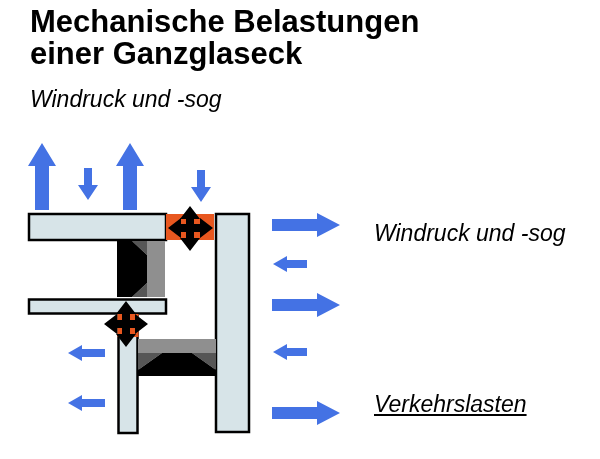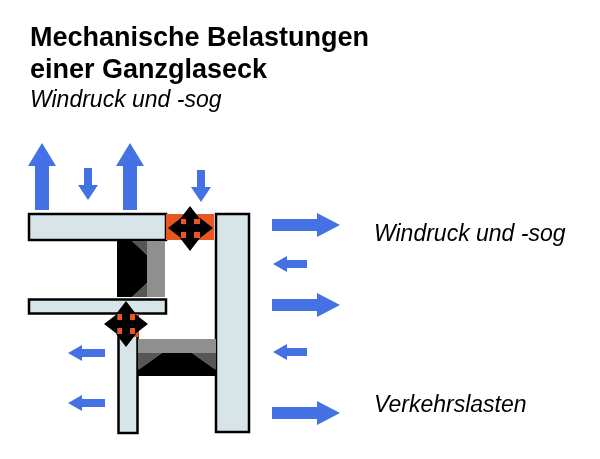--- a/index.html
+++ b/index.html
@@ -1,36 +1,36 @@
 <!DOCTYPE html>
 <html><head>
 <meta charset="utf-8">
 <style>
   html,body{margin:0;padding:0;}
   body{background:#ffffff;font-family:"Liberation Sans", sans-serif;}
   .slide{
     position:relative;width:600px;height:459px;background:#ffffff;overflow:hidden;
   }
   .title{
-    position:absolute;left:30px;top:21px;
-    font-size:27px;font-weight:bold;line-height:32px;color:#000;
+    position:absolute;left:30px;top:6px;
+    font-size:31px;font-weight:bold;line-height:32px;color:#000;
     white-space:pre-line;letter-spacing:0px;
   }
   .subtitle{
     position:absolute;left:30px;top:86px;
     font-size:23px;font-style:italic;color:#000;line-height:26px;
   }
   .diagram-svg{position:absolute;left:0;top:0;}
   .label{
     position:absolute;left:374px;color:#000;
     font-size:23px;font-style:italic;line-height:26px;white-space:pre-line;
   }
   .label-wind{top:220px;}
   .label-forces{top:288px;}
-  .label-traffic{top:391px;}
+  .label-traffic{top:391px;text-decoration:underline;}
 </style>
 </head>
 <body>
 
 <div class="slide">
 
   <div class="title">Mechanische Belastungen
 einer Ganzglaseck</div>
   <div class="subtitle">Windruck und -sog</div>
 

